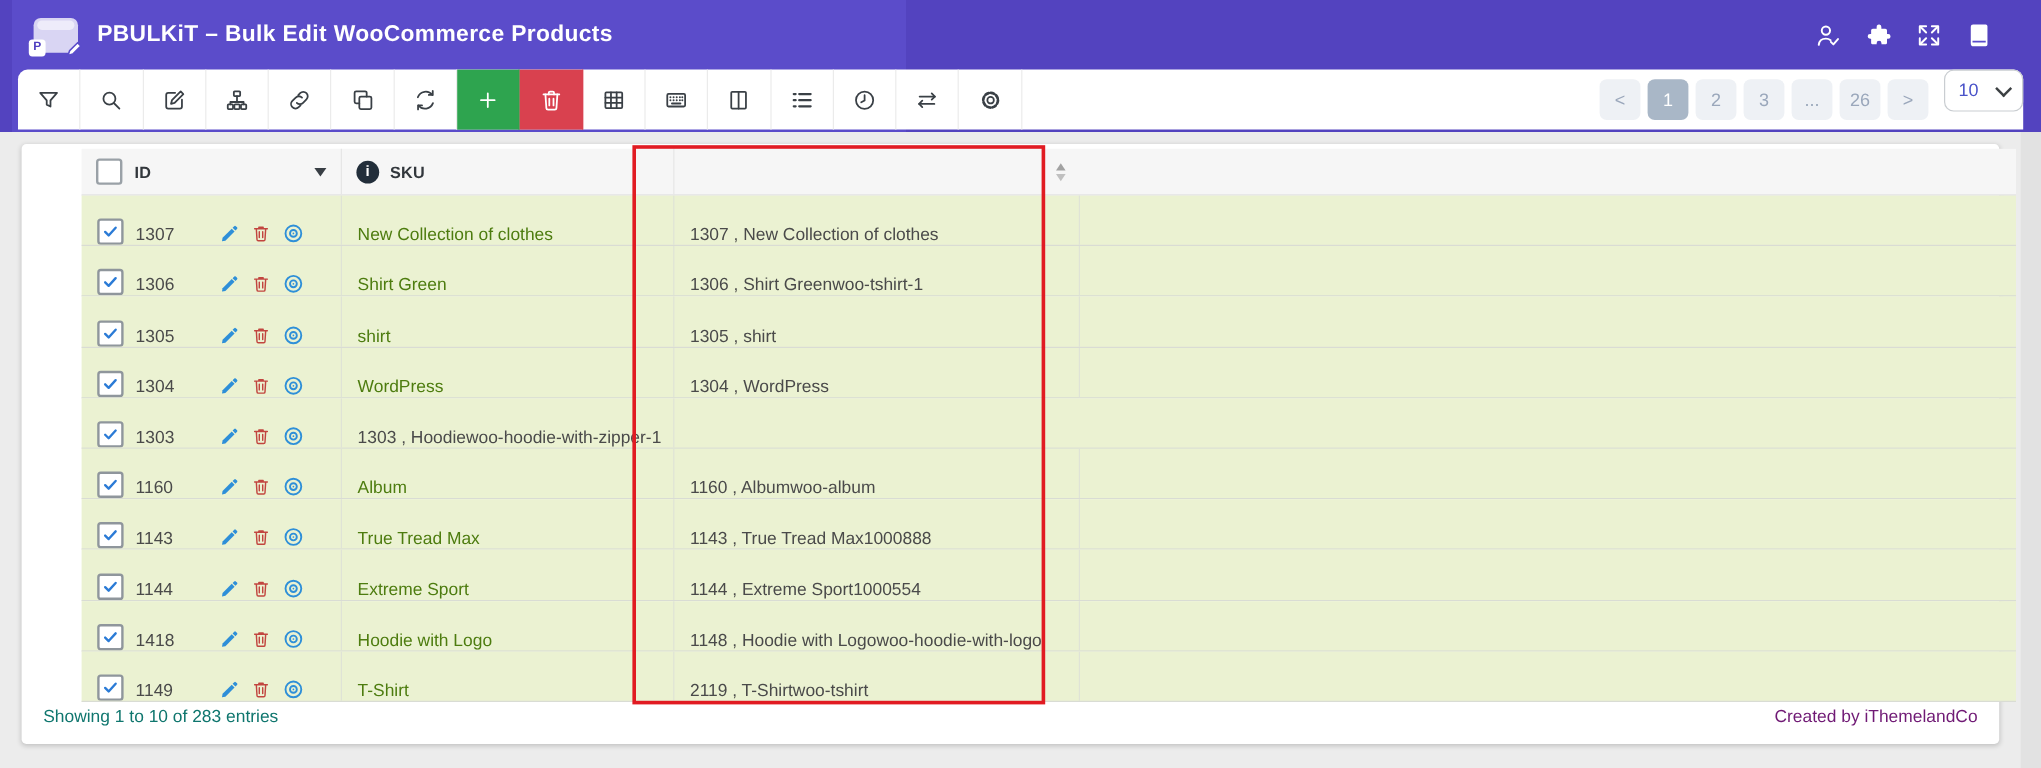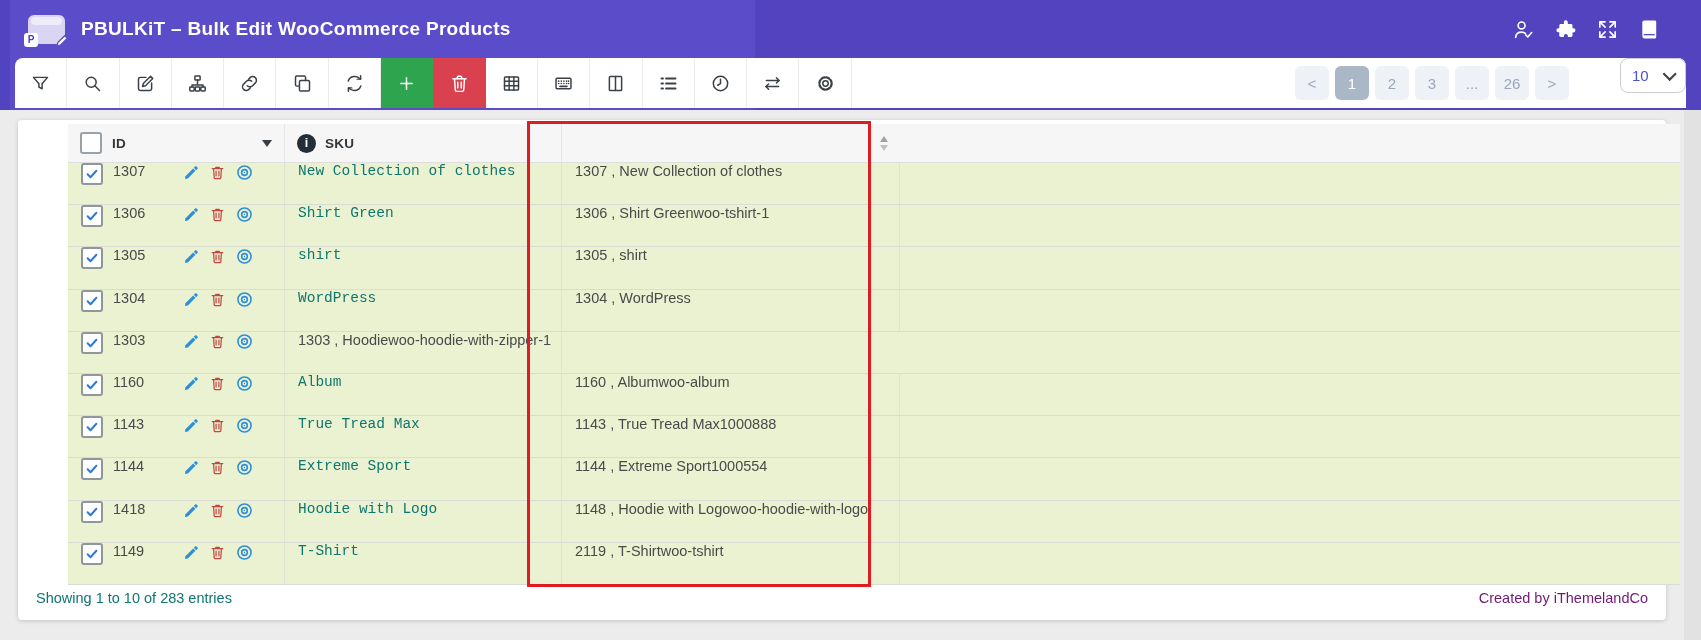--- a/index.html
+++ b/index.html
@@ -24,35 +24,35 @@
   .toolbar-card{position:absolute;left:15px;top:58px;width:1671px;height:50px;background:#fff;border-radius:8px 8px 0 0;display:flex;align-items:stretch;z-index:2;}
   .toolbar-buttons{display:flex;height:100%;}
   .tb-btn{width:52.3px;display:flex;align-items:center;justify-content:center;border-right:1px solid #ebebeb;color:#3a4046;cursor:pointer;box-sizing:border-box;}
   .tb-btn .icon{width:21px;height:21px;display:block;}
   .tb-btn .icon svg{width:100%;height:100%;display:block;}
   .tb-btn.green{background:var(--green,#2ea44f);color:#fff;border-right-color:var(--green,#2ea44f);}
   .tb-btn.red{background:var(--red,#d9414f);color:#fff;border-right-color:var(--red,#d9414f);}
   .toolbar-right{margin-left:auto;display:flex;align-items:center;gap:6px;padding-right:13px;}
   .pg-btn{min-width:34px;height:34px;border-radius:6px;background:#eef1f5;color:#9aa7bb;display:flex;align-items:center;justify-content:center;font-size:15px;cursor:pointer;box-sizing:border-box;padding:0 5px;}
   .pg-btn.active{background:var(--active-page-bg,#a9b7c7);color:#fff;}
-  .page-size{width:66px;height:35px;border:1px solid #c9cdd1;border-radius:8px;display:flex;align-items:center;justify-content:space-between;padding:0 11px;margin-left:38px;background:#fff;cursor:pointer;box-sizing:border-box;}
+  .page-size{width:66px;height:35px;border:1px solid #c9cdd1;border-radius:8px;display:flex;align-items:center;justify-content:space-between;padding:0 11px;background:#fff;cursor:pointer;box-sizing:border-box;}
   .page-size .val{color:#4a53c9;font-size:15px;}
   .chev{width:8px;height:8px;border-right:2px solid #3c4043;border-bottom:2px solid #3c4043;transform:rotate(45deg) translate(-1px,-2px);}
 
   
   .content-card{position:absolute;left:18px;top:120px;width:1648px;height:500px;background:#fff;border-radius:4px;box-shadow:0 1px 4px rgba(0,0,0,.18);}
   .grid-table{position:absolute;left:18px;top:4px;width:1612px;margin-left:32px;}
   .thead,.tr{display:grid;grid-template-columns:217px 277px 338px 1fr;}
   .thead{background:#f6f6f6;height:38px;border-bottom:1px solid #dedede;}
   .th{display:flex;align-items:center;font-size:13.5px;font-weight:700;color:#32373c;padding:0 12px;border-right:1px solid #e6e6e6;box-sizing:border-box;letter-spacing:.2px;}
   .th.last{border-right:none;}
   .tr{height:42.2px;background:var(--row-bg,#ebf2d2);border-bottom:1px solid #d9dcd4;box-sizing:border-box;}
-  .td{display:flex;align-items:flex-start;font-size:14.5px;padding:0 13px;border-right:1px solid #dfe3d6;color:#4a4a4a;overflow:hidden;white-space:nowrap;box-sizing:border-box;}
+  .td{display:flex;align-items:flex-end;font-size:14.5px;padding:0 13px;border-right:1px solid #dfe3d6;color:#4a4a4a;overflow:hidden;white-space:nowrap;box-sizing:border-box;}
   .td.last{border-right:none;}
-  .td-title{color:#0f766e;font-family:Liberation Mono, monospace;}
+  .td-title{color:#4d7c0f;}
   .cb{width:18px;height:18px;background:#fff;border:2px solid #8f969c;border-radius:3px;display:flex;align-items:center;justify-content:center;flex:none;cursor:pointer;box-sizing:content-box;}
   .cb svg{width:14px;height:14px;display:block;}
   .thead .cb{border-color:#9aa1a7;margin-right:10px;}
   .td-id .cb{margin-right:10px;}
   .row-id{min-width:44px;color:#4a4a4a;}
   .row-actions{display:flex;align-items:center;gap:9px;margin-left:26px;}
   .act{width:17px;height:17px;display:block;cursor:pointer;}
   .act svg{width:100%;height:100%;display:block;}
   .act.edit{color:#2e8fd8;}
   .act.del{color:#c2453f;}

